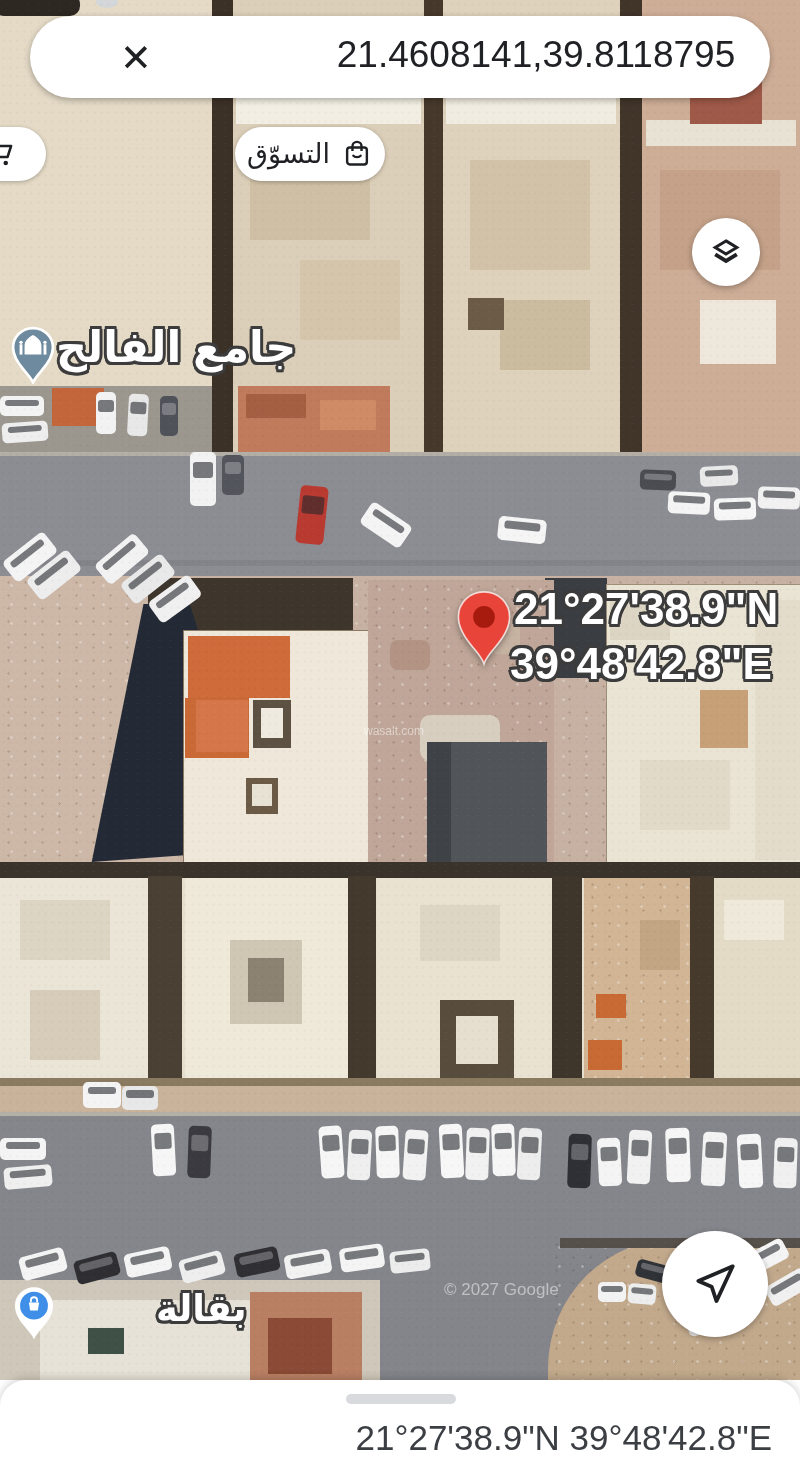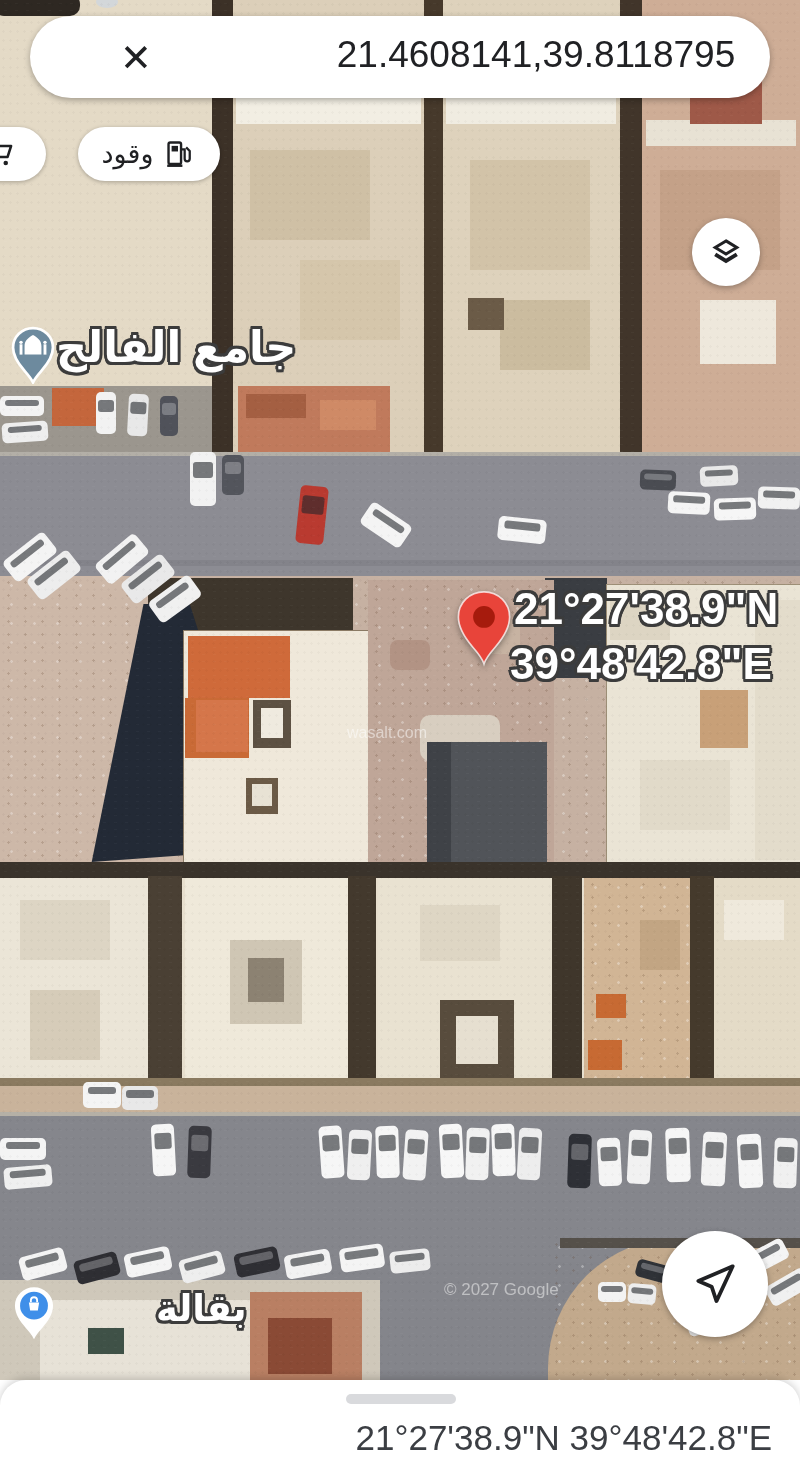--- a/index.html
+++ b/index.html
@@ -303,21 +303,21 @@
         </div>
         <div class="car" style="left: 636px; top: 1262px; width: 32px; height: 18px; background: rgb(47, 50, 55); transform: rotate(15deg);">
           <div class="win" style="background: rgba(225, 225, 230, 0.3);"></div>
         </div>
         <div class="car" style="left: 688px; top: 1320px; width: 24px; height: 14px; background: rgb(232, 232, 232); transform: rotate(-20deg);">
           <div class="win" style="background: rgba(35, 38, 44, 0.6);"></div>
         </div>
       </div>
     <div class="grain"></div>
 
-    <div class="watermark" style="left:347px;top:724px;font-size:16px;color:rgba(255,255,255,.5);">wasalt.com</div>
+    <div class="watermark" style="left:364px;top:724px;font-size:12px;color:rgba(255,255,255,.5);">wasalt.com</div>
 
     <div>
       <svg class="abs" style="left:10px;top:326px" width="46" height="58" viewBox="0 0 24 30">
         <path d="M12 1C6.2 1 1.6 5.5 1.6 11.1c0 4.5 2.9 8.6 5.7 11.8 1.9 2.2 3.9 4.4 4.7 6.4.8-2 2.8-4.2 4.7-6.4 2.8-3.2 5.7-7.3 5.7-11.8C22.4 5.5 17.8 1 12 1z" fill="#6d8a9e" stroke="#ffffff" stroke-width="1.4"></path>
         <path d="M12 4.6c-2.7 1.5-4.4 3.1-4.4 5.8v4.4h8.8v-4.4c0-2.7-1.7-4.3-4.4-5.8z" fill="#fff"></path>
         <rect x="5.0" y="9.4" width="1.5" height="5.4" fill="#fff"></rect>
         <rect x="17.5" y="9.4" width="1.5" height="5.4" fill="#fff"></rect>
         <circle cx="5.75" cy="8.4" r="0.9" fill="#fff"></circle>
         <circle cx="18.25" cy="8.4" r="0.9" fill="#fff"></circle>
       </svg>
@@ -355,30 +355,29 @@
   </div>
 
   <div class="chip" style="left:-46px;width:92px;">
     <svg width="32" height="32" viewBox="0 0 24 24">
       <path d="M2.6 3.6h2.6l2.5 10.6h10l2.6-8.2H6" fill="none" stroke="#1f2023" stroke-width="1.9" stroke-linejoin="round"></path>
       <circle cx="9.1" cy="18.7" r="1.7" fill="#1f2023"></circle>
       <circle cx="16.3" cy="18.7" r="1.7" fill="#1f2023"></circle>
     </svg>
   </div>
 
-  <div class="chip" style="left:78px;width:142px;">
-    <span class="chip-label">وقود</span>
+
+  <div class="chip" style="left:235px;width:150px;">
+    <span class="chip-label">التسوّق</span>
     <svg width="32" height="32" viewBox="0 0 24 24">
-      <rect x="3.4" y="3.4" width="9.4" height="16" rx="1.3" fill="none" stroke="#1f2023" stroke-width="1.8"></rect>
-      <rect x="5.7" y="5.9" width="4.8" height="4.2" fill="#1f2023"></rect>
-      <path d="M2.4 20.8h11.4" stroke="#1f2023" stroke-width="1.8"></path>
-      <path d="M12.8 8.6h2.7v7a1.9 1.9 0 0 0 3.8 0V9.7L16.6 7" fill="none" stroke="#1f2023" stroke-width="1.7" stroke-linejoin="round"></path>
+      <rect x="4.6" y="7.1" width="14.8" height="12.8" rx="2" fill="none" stroke="#1f2023" stroke-width="1.8"></rect>
+      <path d="M8.6 9.8V6.3a3.4 3.4 0 0 1 6.8 0v3.5" fill="none" stroke="#1f2023" stroke-width="1.8"></path>
+      <path d="M9.2 13.2c1 1.6 4.6 1.6 5.6 0" fill="none" stroke="#1f2023" stroke-width="1.7" stroke-linecap="round"></path>
     </svg>
   </div>
-
 
 
 
   <div class="fab" style="left:692px;top:218px;width:68px;height:68px;">
     <svg width="36" height="36" viewBox="0 0 24 24">
       <path d="M12 4.6 19.2 9 12 13.4 4.8 9z" fill="none" stroke="#202124" stroke-width="2"></path>
       <path d="M4.8 13.6 12 18l7.2-4.4" fill="none" stroke="#202124" stroke-width="2.6"></path>
     </svg>
   </div>
 

